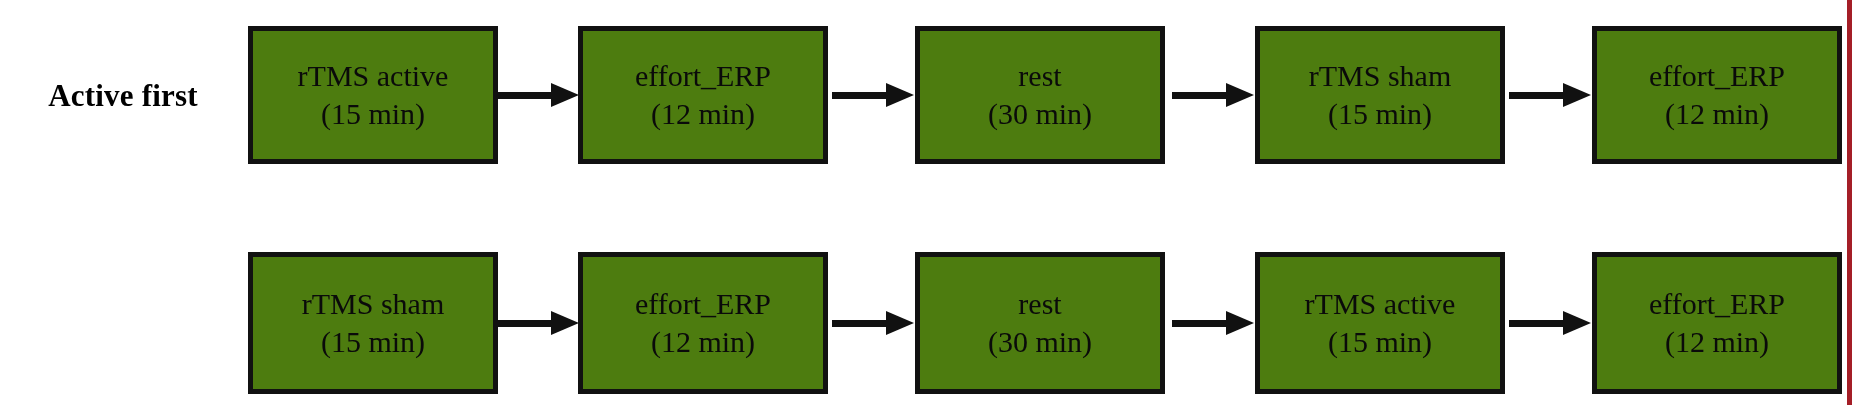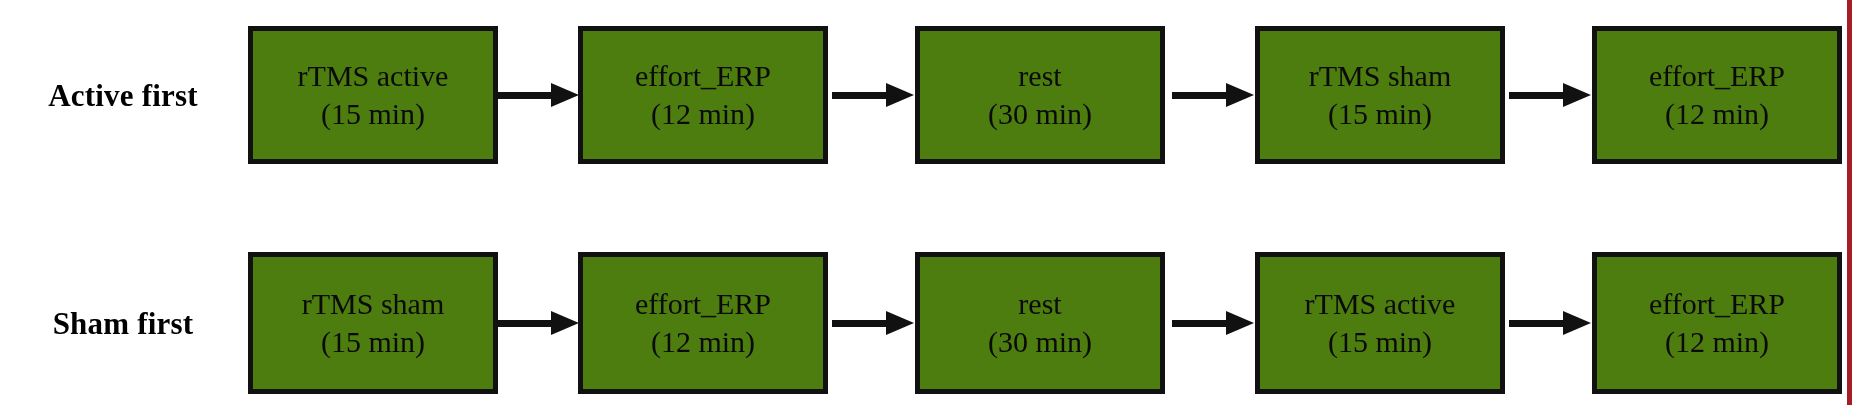--- a/index.html
+++ b/index.html
@@ -165,21 +165,20 @@
 
     <div class="box pos-4" style="border-color: rgb(17, 17, 17);">
       <div class="box-line" style="color: rgb(10, 10, 10);">effort_ERP</div>
       <div class="box-line" style="color: rgb(10, 10, 10);">(12 min)</div>
     </div>
 
   </div>
 
   <div class="row row-sham">
 
-    <div class="row-label">Sham first</div>
 
     <div class="box pos-0" style="border-color: rgb(17, 17, 17);">
       <div class="box-line" style="color: rgb(10, 10, 10);">rTMS sham</div>
       <div class="box-line" style="color: rgb(10, 10, 10);">(15 min)</div>
     </div>
 
     <div class="arrow gap-0">
       <div class="shaft" style="background: rgb(17, 17, 17);"></div>
       <div class="head" style="border-left-color: rgb(17, 17, 17);"></div>
     </div>

